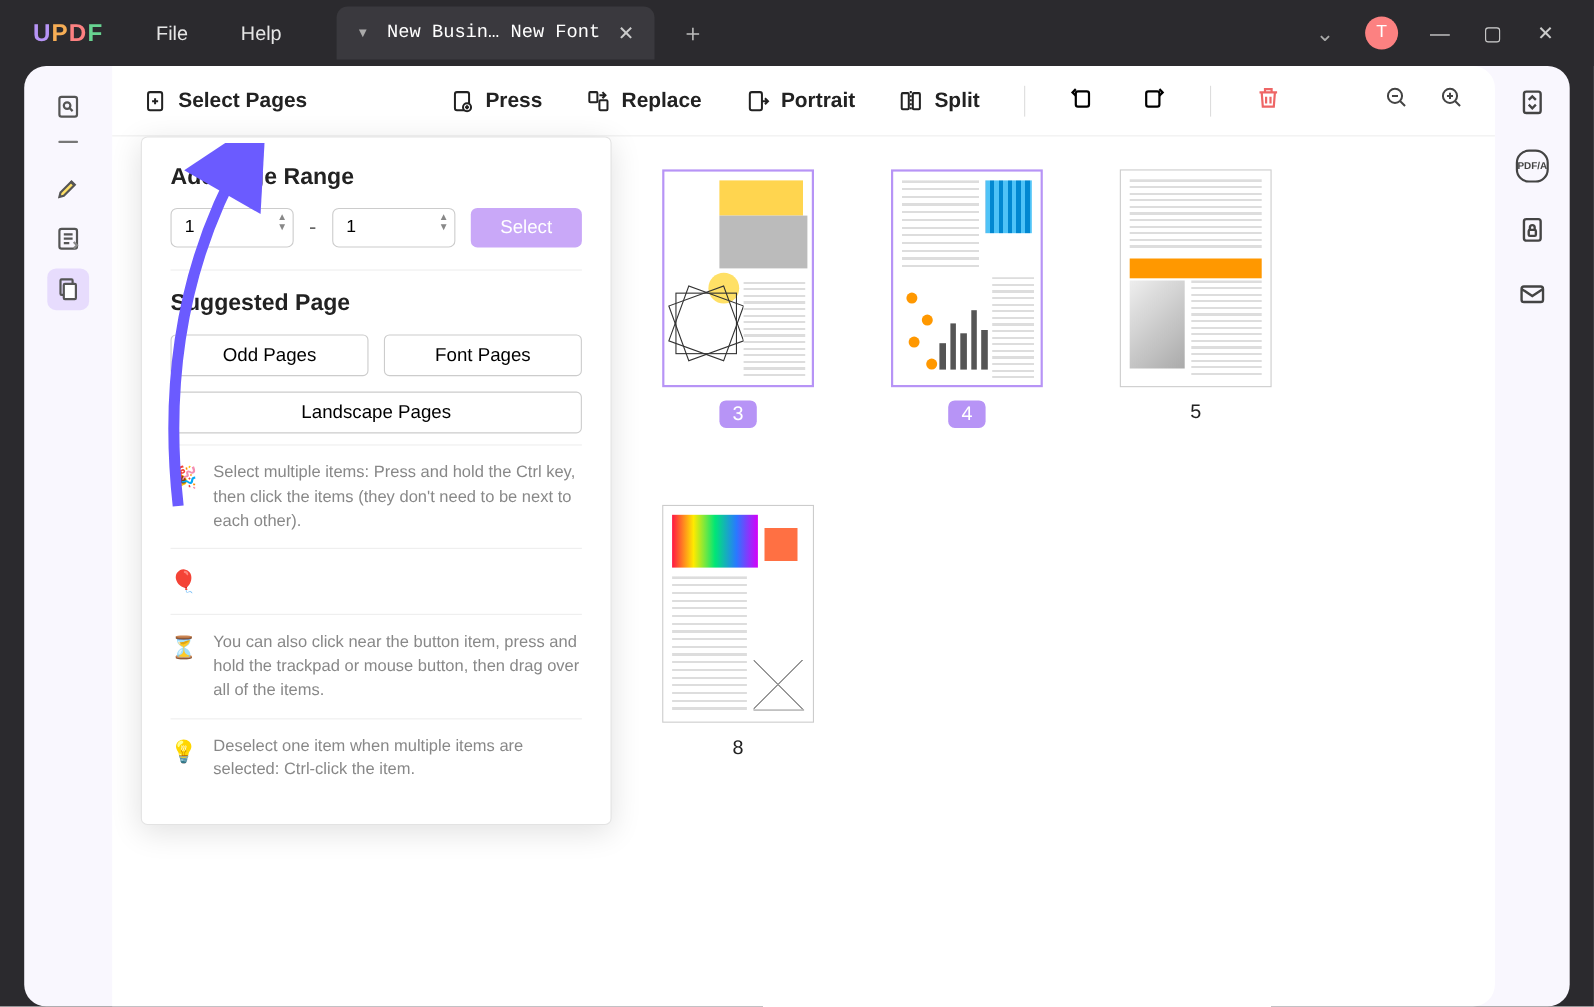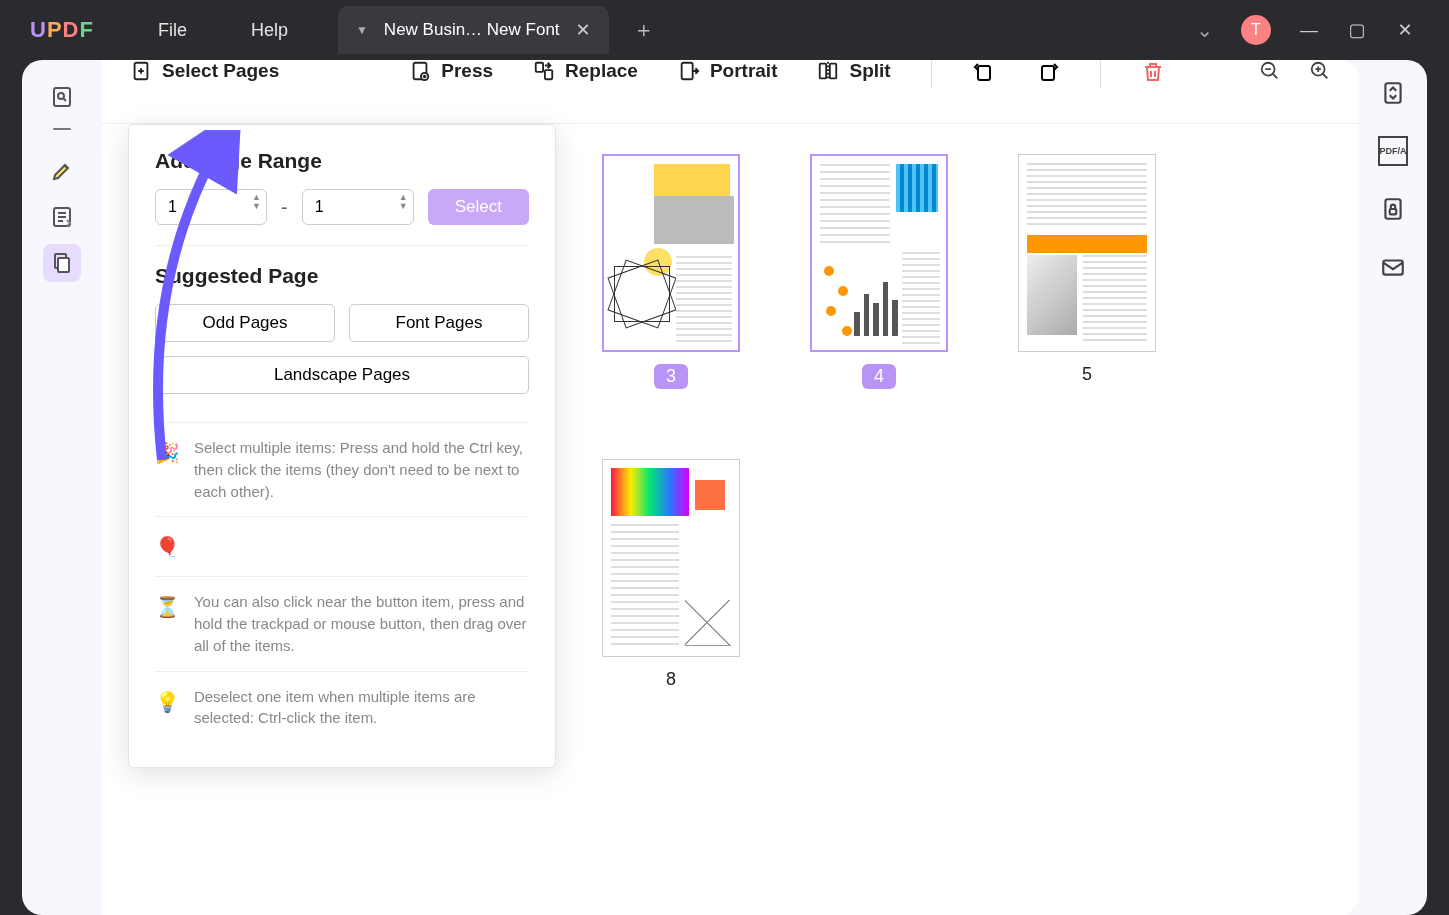--- a/index.html
+++ b/index.html
@@ -24,35 +24,35 @@
   font-size: 22px;
   letter-spacing: 1px;
 }
 .logo span:nth-child(1){color:#b794f6}
 .logo span:nth-child(2){color:#f6ad55}
 .logo span:nth-child(3){color:#fc8181}
 .logo span:nth-child(4){color:#68d391}
 .menu-item {
   color: #e5e5e5;
   font-size: 18px;
-  margin-left: 64px;
+  margin-left: 48px;
   cursor: pointer;
 }
 .tab {
   margin-left: 50px;
   background: #3a393e;
   height: 48px;
   border-radius: 10px 10px 0 0;
   display: flex;
   align-items: center;
   padding: 0 18px;
   gap: 16px;
 }
 .tab-more { color: #aaa; font-size: 12px; }
-.tab-title { color: #fff; font-size: 17px; }
+.tab-title { color: #fff; font-size: 17px; font-family: Liberation Mono, monospace; }
 .tab-close { color: #ccc; font-size: 18px; cursor:pointer }
 .tab-add { color: #bbb; font-size: 22px; margin-left: 24px; cursor:pointer }
 .spacer { flex: 1; }
 .win-controls { display: flex; align-items: center; gap: 28px; margin-right: 34px; }
 .chev { color:#aaa; font-size:20px; cursor:pointer }
 .avatar { width:30px; height:30px; border-radius:50%; background:#fc8181; color:#fff; display:flex; align-items:center; justify-content:center; font-size:16px }
 .win-btn { color:#ccc; font-size:18px; cursor:pointer; width:20px; text-align:center }
 
 .workspace {
   position: absolute;
@@ -83,21 +83,21 @@
 .right-rail {
   width: 68px;
   padding-top: 18px;
   display:flex; flex-direction:column; align-items:center; gap:28px;
 }
 .right-rail .ic { width:30px; height:30px; display:flex; align-items:center; justify-content:center; cursor:pointer; color:#444; }
 
 .toolbar {
   height: 64px;
   display: flex;
-  align-items: flex-start;
+  align-items: center;
   padding: 0 28px;
   gap: 40px;
   border-bottom: 1px solid #eee;
 }
 .tool {
   display:flex; align-items:center; gap:10px;
   font-size: 19px; font-weight:600; color:#222;
   cursor:pointer;
 }
 .tool svg { width:22px; height:22px; }
@@ -163,21 +163,21 @@
 }
 .popup h3 { font-size:21px; font-weight:600; margin-bottom:16px; color:#222 }
 .range-row { display:flex; align-items:center; gap:14px; margin-bottom:20px }
 .ninput { position:relative; width:112px; }
 .ninput input{ width:100%; height:36px; border:1px solid #ccc; border-radius:6px; padding:0 24px 0 12px; font-size:16px }
 .ninput .sp{position:absolute;right:6px;top:4px;display:flex;flex-direction:column;gap:0;color:#888;font-size:9px;line-height:9px}
 .ninput .sp span{cursor:pointer}
 .dash{color:#666;font-size:20px}
 .sel-btn{flex:1;height:36px;border:none;border-radius:6px;background:#c9a8f8;color:#fff;font-size:17px;font-weight:500;cursor:pointer}
 .hr{height:1px;background:#eee;margin:6px 0 18px}
-.sug-grid{display:flex;flex-wrap:wrap;gap:14px;margin-bottom:28px}
+.sug-grid{display:flex;flex-wrap:wrap;gap:14px;margin-bottom:10px}
 .sug-btn{height:38px;border:1px solid #ccc;border-radius:5px;background:#fff;font-size:17px;padding:0 4px;cursor:pointer;flex:1;min-width:170px}
 .sug-btn.full{min-width:100%;max-width:180px;flex:0}
 .tip-row{display:flex;gap:14px;padding:14px 0;border-top:1px solid #eee;font-size:15px;color:#888;line-height:1.45}
 .tip-row:first-of-type{border-top:none}
 .tip-ic{font-size:20px;flex-shrink:0;margin-top:2px}
 
 .arrow {
   position:absolute;
   left: 40px; top: 70px;
   width: 110px; height: 340px;
@@ -419,21 +419,21 @@
     </svg>
   </div>
 
   <div class="right-rail">
     <div class="ic">
         <svg width="26" height="26" viewBox="0 0 24 24" fill="none" stroke="currentColor" stroke-width="2">
           <rect x="5" y="3" width="14" height="18" rx="2"></rect>
           <path d="M9 10l3-3 3 3M15 14l-3 3-3-3"></path>
         </svg>
       </div>
-    <div class="ic" style="font-size:9px;font-weight:700;border:2px solid #444;border-radius:0;padding:3px 6px">PDF/A</div>
+    <div class="ic" style="font-size:9px;font-weight:700;border:2px solid #444;border-radius:12px;padding:3px 6px">PDF/A</div>
     <div class="ic">
         <svg width="26" height="26" viewBox="0 0 24 24" fill="none" stroke="currentColor" stroke-width="2">
           <rect x="5" y="3" width="14" height="18" rx="2"></rect>
           <rect x="9" y="12" width="6" height="5" rx="1"></rect>
           <path d="M10 12v-2a2 2 0 014 0v2"></path>
         </svg>
       </div>
     <div class="ic">
         <svg width="26" height="26" viewBox="0 0 24 24" fill="none" stroke="currentColor" stroke-width="2">
           <rect x="3" y="6" width="18" height="13" rx="2"></rect>

